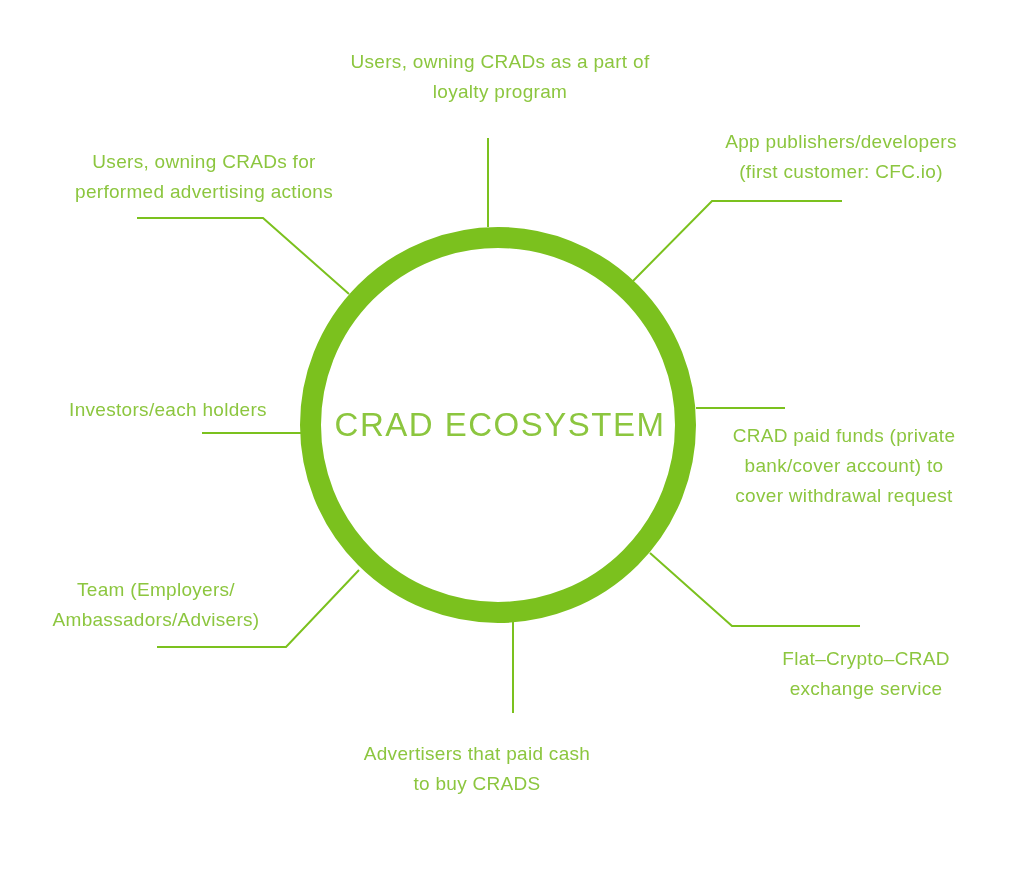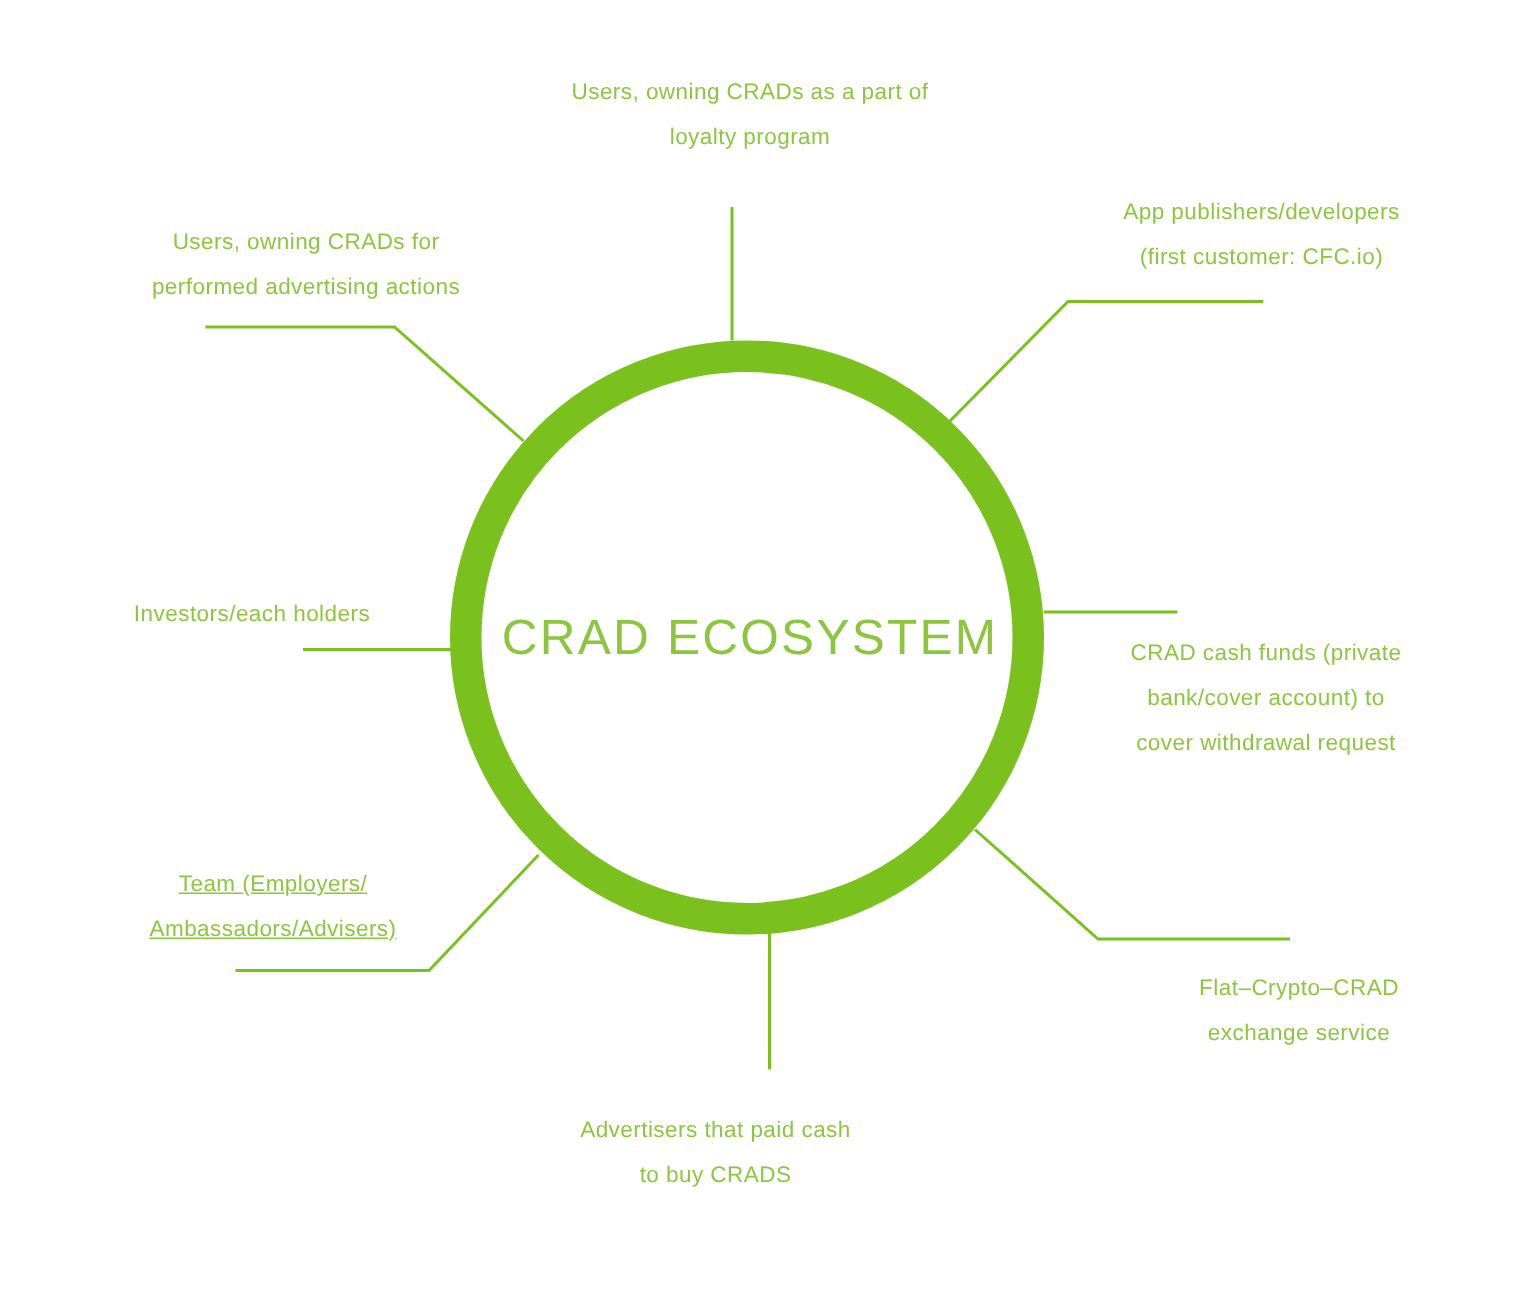--- a/index.html
+++ b/index.html
@@ -28,21 +28,21 @@
   }
   .connector {
     fill: none;
     stroke: var(--ring, #7bc11e);
     stroke-width: 2px;
   }
   .label {
     position: absolute;
     text-align: center;
     color: var(--label_text, #8cc63f);
-    font-size: 15px;
+    font-size: 19px;
     line-height: 30px;
     letter-spacing: 0.3px;
     white-space: nowrap;
   }
   .note {
     position: absolute;
     text-align: center;
     color: var(--note_text, #6f9d3c);
     font-size: 13.5px;
     line-height: 17px;
@@ -57,21 +57,21 @@
     letter-spacing: 1.5px;
     white-space: nowrap;
   }
   
   #lbl-top         { left: 300px; top: 47px;  width: 400px; }
   #lbl-upper-left  { left: 24px;  top: 147px; width: 360px; }
   #lbl-upper-right { left: 691px; top: 127px; width: 300px; }
   #note-upper-right{ left: 696px; top: 213px; width: 300px; }
   #lbl-left        { left: 18px;  top: 395px; width: 300px; }
   #lbl-right       { left: 694px; top: 421px; width: 300px; }
-  #lbl-lower-left  { left: 32px;  top: 575px; width: 300px; text-decoration: underline; }
+  #lbl-lower-left  { left: 6px;  top: 575px; width: 300px; }
   #note-lower-left { left: 3px;   top: 661px; width: 300px; }
   #lbl-lower-right { left: 716px; top: 644px; width: 300px; }
   #lbl-bottom      { left: 327px; top: 739px; width: 300px; }
   #center-title    { left: 300px; top: 406px; width: 400px; }
 </style>
 </head>
 <body>
 
 <div class="canvas">
 
@@ -103,21 +103,21 @@
     <div>Users, owning CRADs for</div>
     <div>performed advertising actions</div>
   </div>
 
 
   <div class="label" id="lbl-left">
     <div>Investors/each holders</div>
   </div>
 
   <div class="label" id="lbl-right">
-    <div>CRAD cash funds (private</div>
+    <div>CRAD paid funds (private</div>
     <div>bank/cover account) to</div>
     <div>cover withdrawal request</div>
   </div>
 
   <div class="label" id="lbl-lower-left">
     <div>Team (Employers/</div>
     <div>Ambassadors/Advisers)</div>
   </div>
 
 

